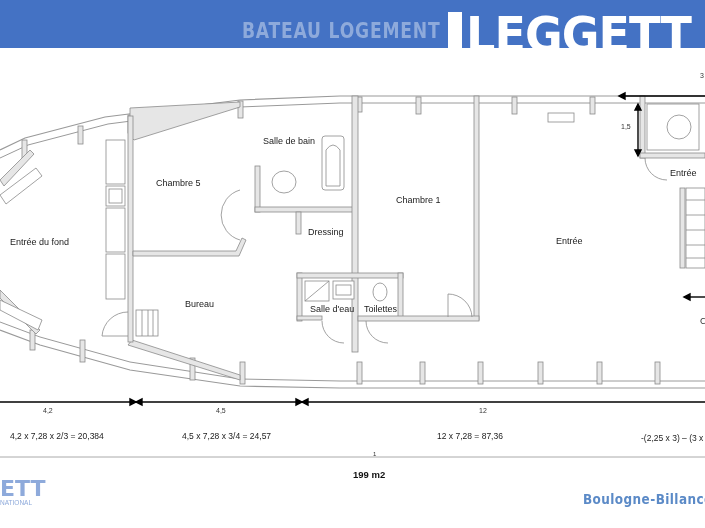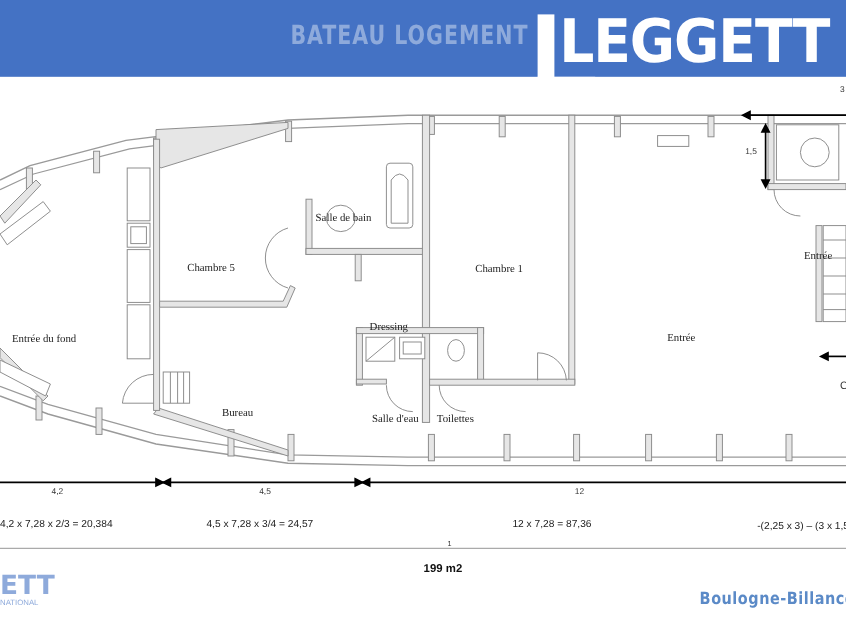--- a/index.html
+++ b/index.html
@@ -1,21 +1,21 @@
 <!DOCTYPE html>
 <html><head>
 <meta charset="utf-8">
 <style>
   html, body { margin: 0; padding: 0; }
   body {
     width: 705px; height: 528px; overflow: hidden; position: relative;
     background: #ffffff; font-family: "Liberation Sans", sans-serif;
   }
   .header {
-    position: absolute; left: 0; top: 0; width: 705px; height: 64px;
+    position: absolute; left: 0; top: 0; width: 705px; height: 48px;
     background: #4472c4;
   }
   .header-title {
     position: absolute; left: 242px; top: 18px;
     font-family: "DejaVu Sans", sans-serif; font-weight: bold;
     font-size: 22px; letter-spacing: 1px; color: #8eaadb;
     transform: scaleX(0.78); transform-origin: left top;
     white-space: nowrap;
   }
   .logo {
@@ -29,25 +29,25 @@
   }
   .logo-sub {
     position: absolute; left: 54px; top: 47px;
     font-size: 11.5px; color: #ffffff; letter-spacing: 0.3px; white-space: nowrap;
   }
   .logo-bar-v { position: absolute; left: 2px; top: 4px; width: 14px; height: 58px; background:#fff; }
   .logo-bar-h { position: absolute; left: 2px; top: 56px; width: 48px; height: 8px; background:#fff; }
 
   .plan { position: absolute; left: 0; top: 64px; }
   .room-label {
-    position: absolute; font-family: Liberation Serif, serif;
-    font-size: 9px; color: #222; white-space: nowrap; margin-top: 40px;
+    position: absolute; font-family: Liberation Sans, sans-serif;
+    font-size: 9px; color: #222; white-space: nowrap;
   }
   .dim-label { position: absolute; font-size: 7px; color: #333; white-space: nowrap; }
-  .calc { position: absolute; font-size: 8.5px; color: #222; white-space: nowrap; }
+  .calc { position: absolute; font-size: 8.5px; color: #222; white-space: nowrap; padding-left: 10px; }
   .total { position: absolute; font-size: 9.5px; font-weight: bold; color: #111; white-space: nowrap; }
 
   .footer-logo {
     position: absolute; left: 0; top: 478px;
     font-family: "DejaVu Sans", sans-serif; font-weight: bold; font-size: 22px;
     color: #8eaadb; white-space: nowrap; line-height: 1;
   }
   .footer-logo-sub {
     position: absolute; left: 0; top: 499px; font-size: 6.5px; color: #8eaadb; white-space: nowrap;
   }
@@ -197,21 +197,21 @@
   <line x1="0" y1="457" x2="705" y2="457" stroke="#aaa" stroke-width="1"></line>
 </svg>
 
 <div class="room-label" style="left:10px;top:237px;">Entrée du fond</div>
 <div class="room-label" style="left:156px;top:178px;">Chambre 5</div>
 <div class="room-label" style="left:185px;top:299px;">Bureau</div>
 <div class="room-label" style="left:263px;top:136px;">Salle de bain</div>
 <div class="room-label" style="left:308px;top:227px;">Dressing</div>
 <div class="room-label" style="left:310px;top:304px;">Salle d'eau</div>
 <div class="room-label" style="left:364px;top:304px;">Toilettes</div>
-<div class="room-label" style="left:396px;top:179px;">Chambre 1</div>
+<div class="room-label" style="left:396px;top:195px;">Chambre 1</div>
 <div class="room-label" style="left:556px;top:236px;">Entrée</div>
 <div class="room-label" style="left:670px;top:168px;">Entrée</div>
 
 <div class="dim-label" style="left:700px;top:72px;">3</div>
 <div class="dim-label" style="left:621px;top:123px;">1,5</div>
 <div class="dim-label" style="left:43px;top:407px;">4,2</div>
 <div class="dim-label" style="left:216px;top:407px;">4,5</div>
 <div class="dim-label" style="left:479px;top:407px;">12</div>
 <div class="dim-label" style="left:700px;top:316px;font-size:9px;">C</div>
 <div class="dim-label" style="left:373px;top:451px;font-size:6px;">1</div>

